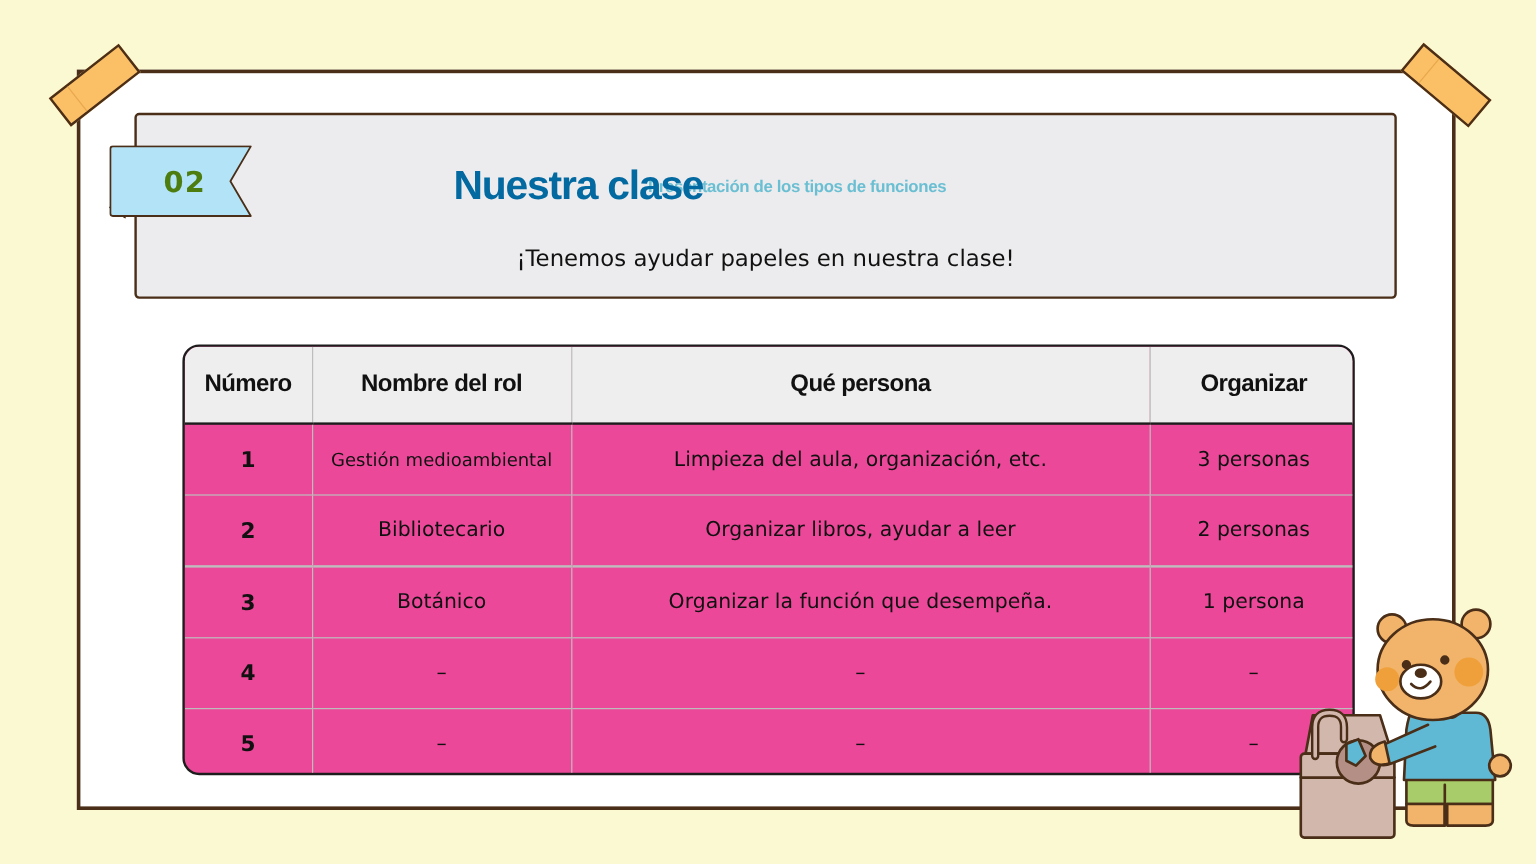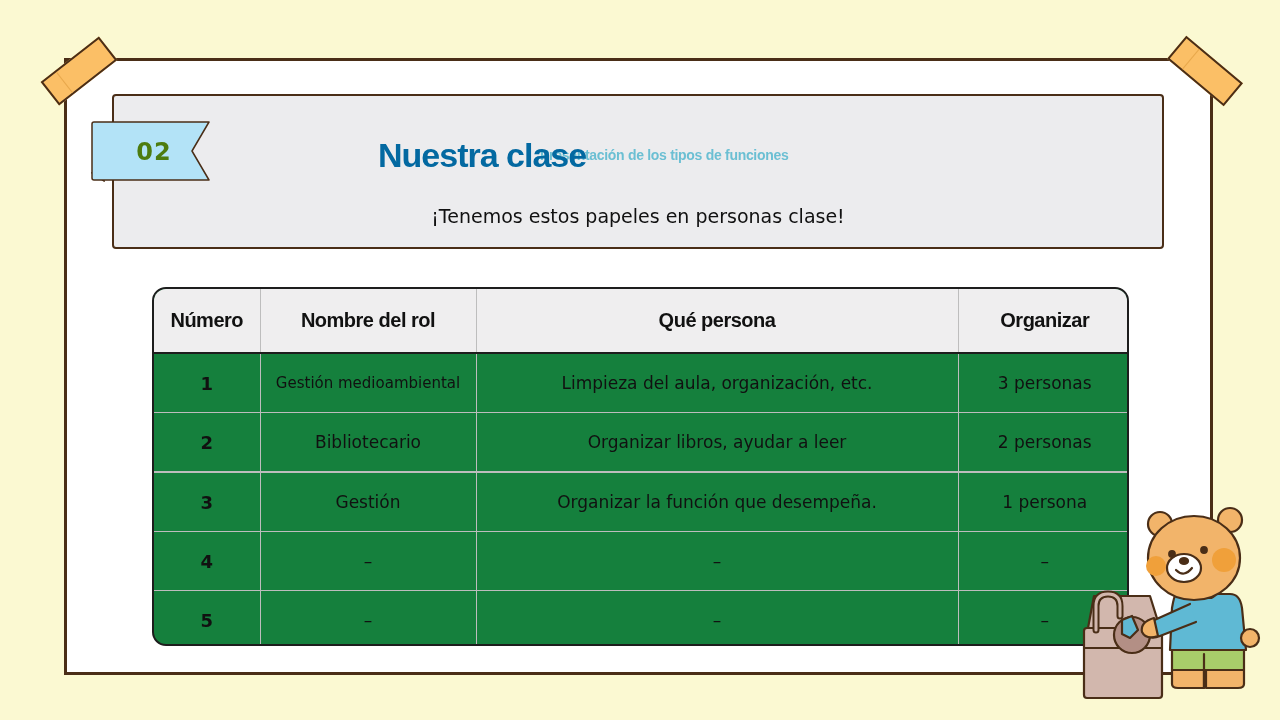--- a/index.html
+++ b/index.html
@@ -41,21 +41,21 @@
     color:#6bbfd3; z-index:2; white-space:nowrap; letter-spacing:-0.3px;
   }
   .tagline {
     position:absolute; left:112px; top:205px; width:1052px; text-align:center;
     font-family:"DejaVu Sans", sans-serif; font-size:19px; color:#111;
   }
 
   .table-wrap {
     position:absolute; left:152px; top:287px; width:977px; height:359px;
     border:2px solid #1d1d1d; border-radius:14px; overflow:hidden; box-sizing:border-box;
-    background:#15803d;
+    background:#ec4899;
   }
   table { border-collapse:collapse; width:100%; height:100%; table-layout:fixed; }
   th, td { border:1.5px solid #bdbdbd; text-align:center; vertical-align:middle; padding:0; }
   tr:first-child th { border-top:none; }
   th:first-child, td:first-child { border-left:none; }
   th:last-child, td:last-child { border-right:none; }
   tr:last-child td { border-bottom:none; }
   thead th {
     background:#efeeef; height:63px; border-bottom:2px solid #1d1d1d;
     font-family:"Liberation Sans", sans-serif; font-weight:bold; font-size:20px; color:#111;
@@ -80,21 +80,21 @@
 <div class="header-box"></div>
 
 <svg class="ribbon" viewBox="0 0 122 61">
   <polygon points="1,52 13,60 13,52" fill="#9fb3bd" stroke="#4a2e17" stroke-width="1.5"></polygon>
   <path d="M3,1 H118 L101,30 L118,59 H3 Q1,59 1,57 V3 Q1,1 3,1 Z" fill="#b3e3f7" stroke="#4a2e17" stroke-width="1.5" stroke-linejoin="round"></path>
 </svg>
 <div class="ribbon-text">02</div>
 
 <div class="subtitle-overlap">Presentación de los tipos de funciones</div>
 <div class="title">Nuestra clase</div>
-<div class="tagline">¡Tenemos estos papeles en personas clase!</div>
+<div class="tagline">¡Tenemos ayudar papeles en nuestra clase!</div>
 
 <div class="table-wrap">
   <table>
     <colgroup>
       <col style="width:106px">
         <col style="width:216px">
         <col style="width:482px">
         <col style="width:173px">
     </colgroup>
     <thead>
@@ -113,21 +113,21 @@
         <td>3 personas</td>
       </tr>
       <tr>
         <td class="num">2</td>
         <td>Bibliotecario</td>
         <td>Organizar libros, ayudar a leer</td>
         <td>2 personas</td>
       </tr>
       <tr class="thick">
         <td class="num">3</td>
-        <td>Gestión</td>
+        <td>Botánico</td>
         <td>Organizar la función que desempeña.</td>
         <td>1 persona</td>
       </tr>
       <tr>
         <td class="num">4</td>
         <td>–</td>
         <td>–</td>
         <td>–</td>
       </tr>
       <tr>

